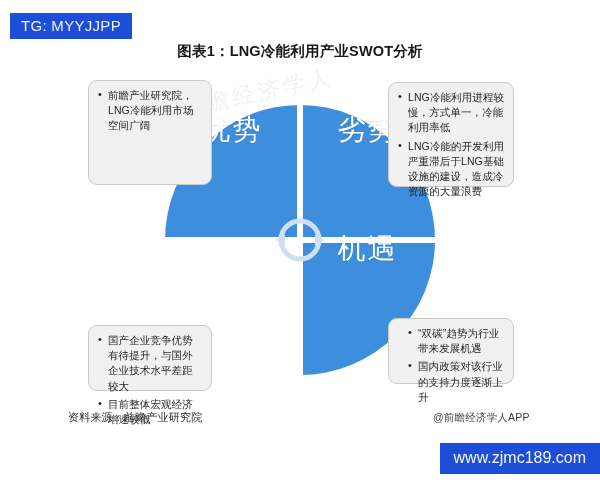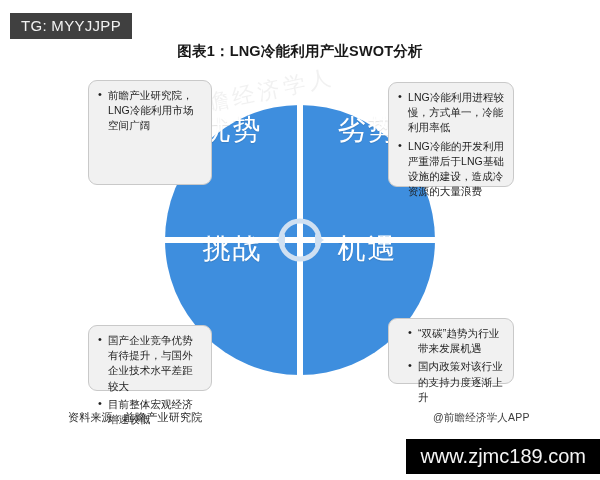--- a/index.html
+++ b/index.html
@@ -16,37 +16,37 @@
     height: 480px;
     background: #ffffff;
     overflow: hidden;
   }
 
   
   .tg-badge {
     position: absolute;
     left: 10px;
     top: 13px;
-    background: #404040;
+    background: #1d4ed8;
     color: #f2f2f2;
     font-size: 15px;
     letter-spacing: 0.3px;
     padding: 5px 11px 6px 11px;
     line-height: 1;
     white-space: nowrap;
   }
 
   
   .site-badge {
     position: absolute;
     right: 0px;
     bottom: 6px;
-    background: #000000;
+    background: #1d4ed8;
     color: #f5f5f5;
-    font-size: 20px;
+    font-size: 16px;
     padding: 7px 14px 8px 14px;
     line-height: 1;
     white-space: nowrap;
   }
 
   
   .chart-title {
     position: absolute;
     left: 0;
     right: 0;
@@ -225,23 +225,20 @@
 
   <div class="chart-title">图表1：LNG冷能利用产业SWOT分析</div>
 
   <div class="swot-circle">
     <div class="quad quad-tl">
       <span class="qlabel">优势</span>
     </div>
     <div class="quad quad-tr">
       <span class="qlabel">劣势</span>
     </div>
-    <div class="quad quad-bl">
-      <span class="qlabel">挑战</span>
-    </div>
     <div class="quad quad-br">
       <span class="qlabel">机遇</span>
     </div>
 
     <div class="cross-v"></div>
     <div class="cross-h"></div>
 
     <svg class="cycle-icon" viewBox="0 0 52 52">
       <g fill="none" stroke="#cfe0f2" stroke-width="5" stroke-linecap="butt">
         <path d="M7 26 A19 19 0 0 1 26 7 A19 19 0 0 1 45 26"></path>

